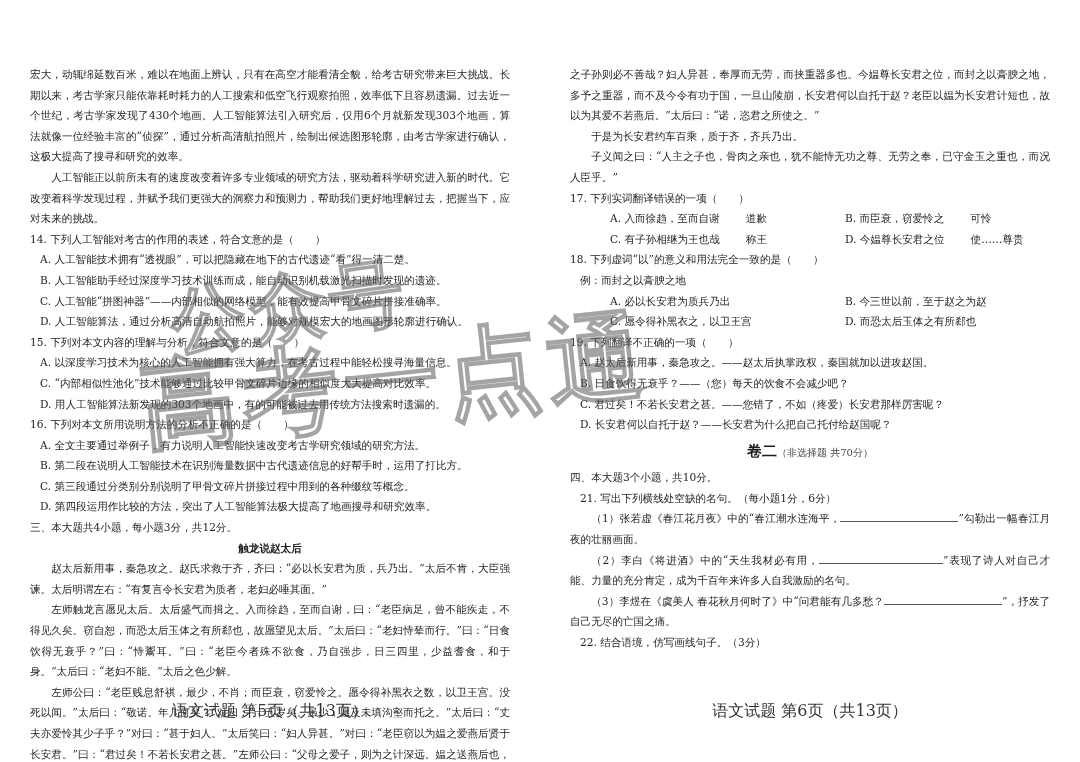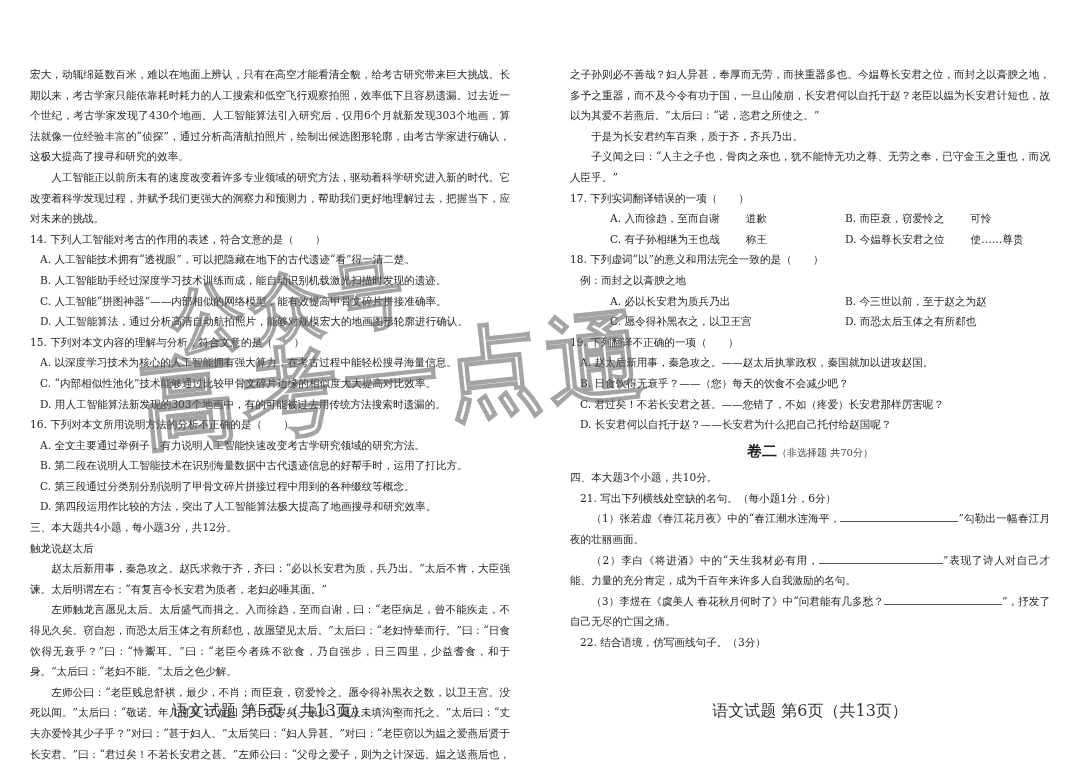--- a/index.html
+++ b/index.html
@@ -7,21 +7,21 @@
   body { font-family: "DejaVu Serif", "Liberation Serif", serif; color: #1e1e1e; position: relative; }
   .page { position: absolute; top: 0; width: 540px; height: 758px; }
   .page-left { left: 0; }
   .page-right { left: 540px; }
   .content { position: absolute; left: 30px; right: 30px; top: 64px; font-size: 10.6px; line-height: 20.6px; }
   .p { text-align: justify; text-align-last: left; white-space: normal; }
   .indent { text-indent: 2em; }
   .q { margin-left: 0; }
   .opt { padding-left: 10px; }
   .sec { font-weight: normal; }
-  .title-center { font-weight: normal; }
+  .title-center { text-align: center; font-weight: bold; }
   .pair { display: flex; padding-left: 10px; }
   .pair > div { width: 50%; margin-left: 30px; }
   .tabgap { display: inline-block; width: 26px; }
   .blank { display: inline-block; border-bottom: 1px solid #555; height: 13px; vertical-align: baseline; }
   .footer { position: absolute; top: 701px; left: 0; width: 540px; text-align: center; font-size: 16px; color: #333; }
   .juan2 { text-align: center; margin: 6px 0 4px 0; }
   .juan2 .big { font-size: 15px; font-weight: bold; }
   .juan2 .small { font-size: 10px; color: #444; }
   .watermark { position: absolute; font-family: "DejaVu Sans", sans-serif; font-weight: bold; color: transparent;
     -webkit-text-stroke: 1.4px rgba(90,90,90,0.55); pointer-events: none; letter-spacing: 6px; }

